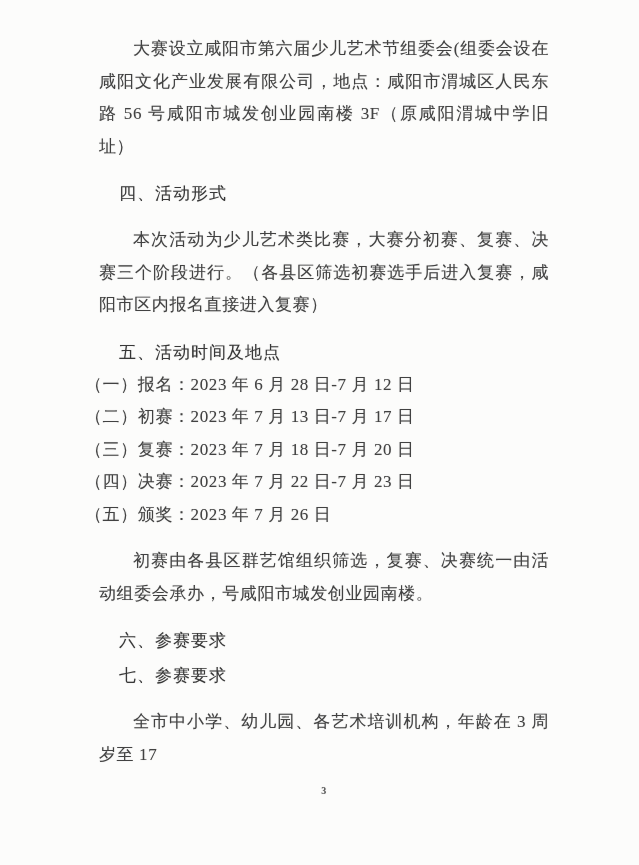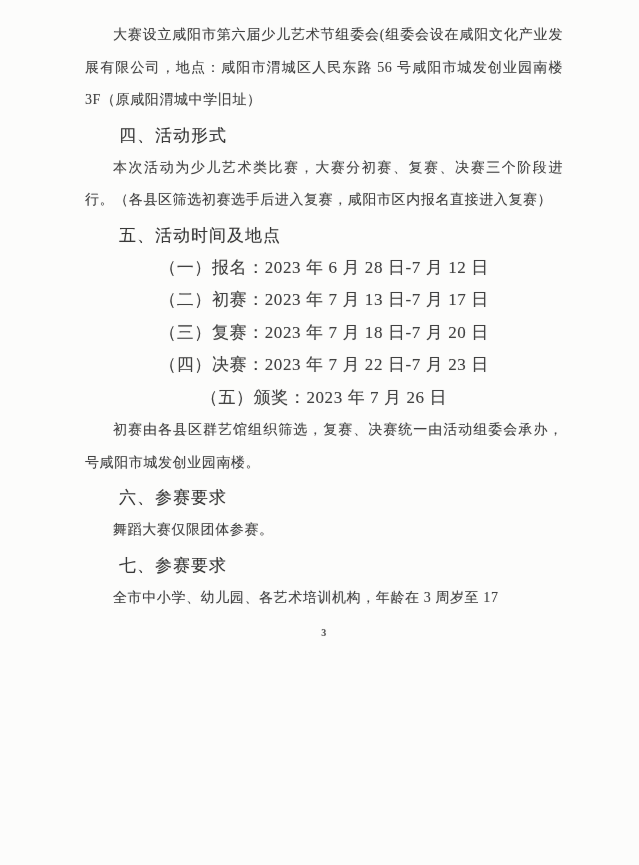--- a/index.html
+++ b/index.html
@@ -13,33 +13,32 @@
     width: 639px;
     height: 865px;
     padding: 19px 76px 0 85px;
     background: #fcfcfb;
     font-family: "Liberation Serif", "DejaVu Serif", serif;
     color: #424242;
     text-shadow: 0 0 1px rgba(90,90,90,0.35);
     overflow: hidden;
   }
   .para {
-    margin: 0;
-    font-size: 14px;
+    margin: 14px;
+    font-size: 17px;
     line-height: 32.5px;
     letter-spacing: 0.6px;
     text-align: justify;
   }
   .para.indent { text-indent: 2em; }
   .list-item {
     margin: 0;
     font-size: 17px;
     line-height: 32.5px;
     letter-spacing: 0.6px;
-    text-align: center;
   }
   .heading {
     margin: 2px 0 0 0;
     font-family: "Liberation Sans", "DejaVu Sans", sans-serif;
     font-weight: 400;
     font-size: 17px;
     line-height: 33px;
     letter-spacing: 1px;
     text-indent: 2em;
     color: #383838;
@@ -70,21 +69,20 @@
   <p class="list-item">（二）初赛：2023 年 7 月 13 日-7 月 17 日</p>
   <p class="list-item">（三）复赛：2023 年 7 月 18 日-7 月 20 日</p>
   <p class="list-item">（四）决赛：2023 年 7 月 22 日-7 月 23 日</p>
   <p class="list-item">（五）颁奖：2023 年 7 月 26 日</p>
 
   <p class="para indent">初赛由各县区群艺馆组织筛选，复赛、决赛统一由活动组委会承办，号咸阳市城发创业园南楼。</p>
 
   <h2 class="heading">六、参赛要求</h2>
 
 
-  <p class="para indent">舞蹈大赛仅限团体参赛。</p>
 
   <h2 class="heading">七、参赛要求</h2>
 
   <p class="para indent">全市中小学、幼儿园、各艺术培训机构，年龄在 3 周岁至 17</p>
 
   <div class="page-number">3</div>
 
 </div>
 
 </body></html>

